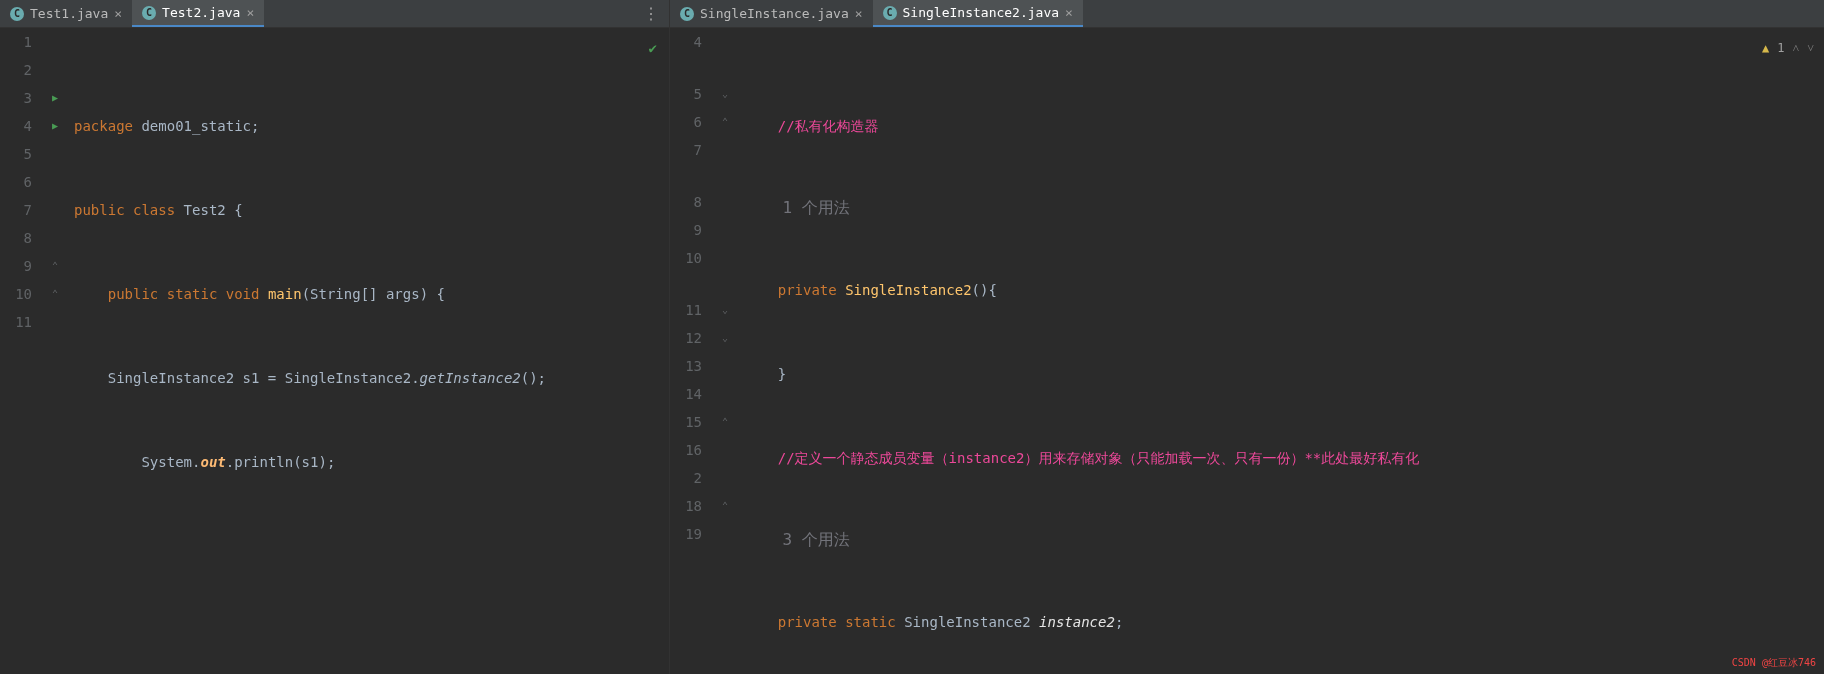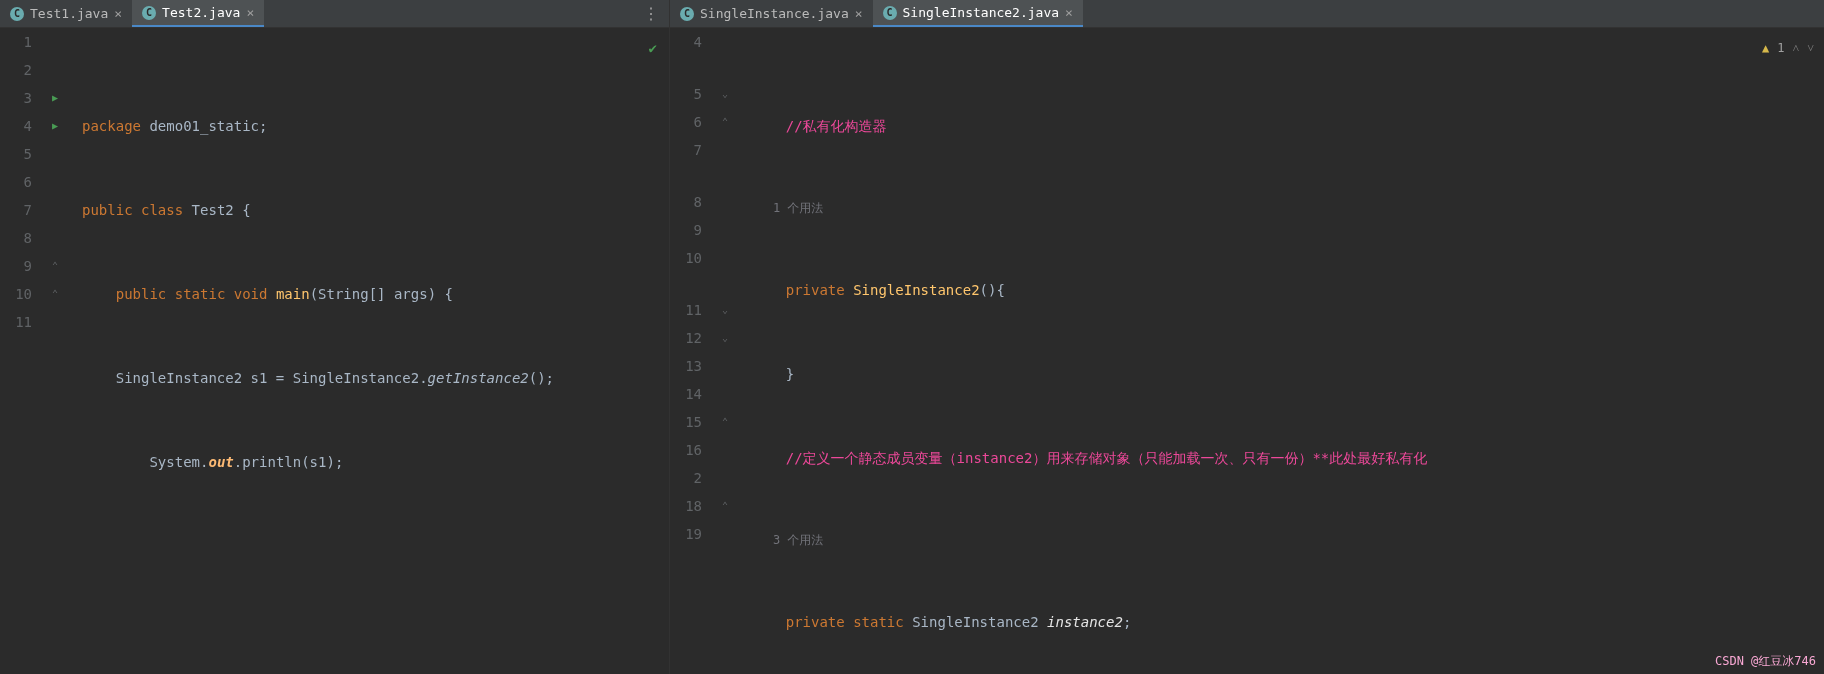--- a/index.html
+++ b/index.html
@@ -70,39 +70,39 @@
     display: flex; align-items: center; justify-content: center;
     height: 28px; width: 100%;
   }
   .code {
     flex: 1;
     line-height: 28px;
     font-family: Consolas, monospace;
     white-space: pre;
     position: relative;
   }
-  .line { height: 28px; padding-left: 4px; margin-left: 8px; }
+  .line { height: 28px; padding-left: 4px; }
   .kw { color: #cc7832; }
   .method { color: #ffc66d; }
   .cm { color: #ec4899; }
   .static-field { color: #fdba74; font-style: italic; font-weight: bold; }
   .field { color: #e5e5e5; font-style: italic; }
   .italic { font-style: italic; }
-  .hint { color: #72737a; font-size: 12px; height: 24px; line-height: 24px; padding-left: 4px;}
+  .hint { color: #72737a; font-size: 16px; height: 24px; line-height: 24px; padding-left: 4px;}
   .check { position: absolute; right: 12px; top: 6px; color: #499c54; font-size: 14px; }
   .right-ind {
     position: absolute; right: 10px; top: 6px;
     display: flex; align-items: center; gap: 8px;
     color: #a0a0a0; font-size: 12px;
   }
   .warn-tri { color: #d6b84b; }
   .chev { cursor: pointer; color:#808080; }
   .watermark {
     position: fixed; right: 8px; bottom: 4px;
-    color: #f9a8d4; font-size: 12px;
+    color: #ef4444; font-size: 10px;
   }
   .scrollstrip { position:absolute; right:0; top:0; bottom:0; width:12px; background:transparent;}
 </style>
 </head>
 <body>
 
 <div class="pane left">
   <div class="tabs">
     <div class="tab">
       <span class="tab-icon">C</span>

